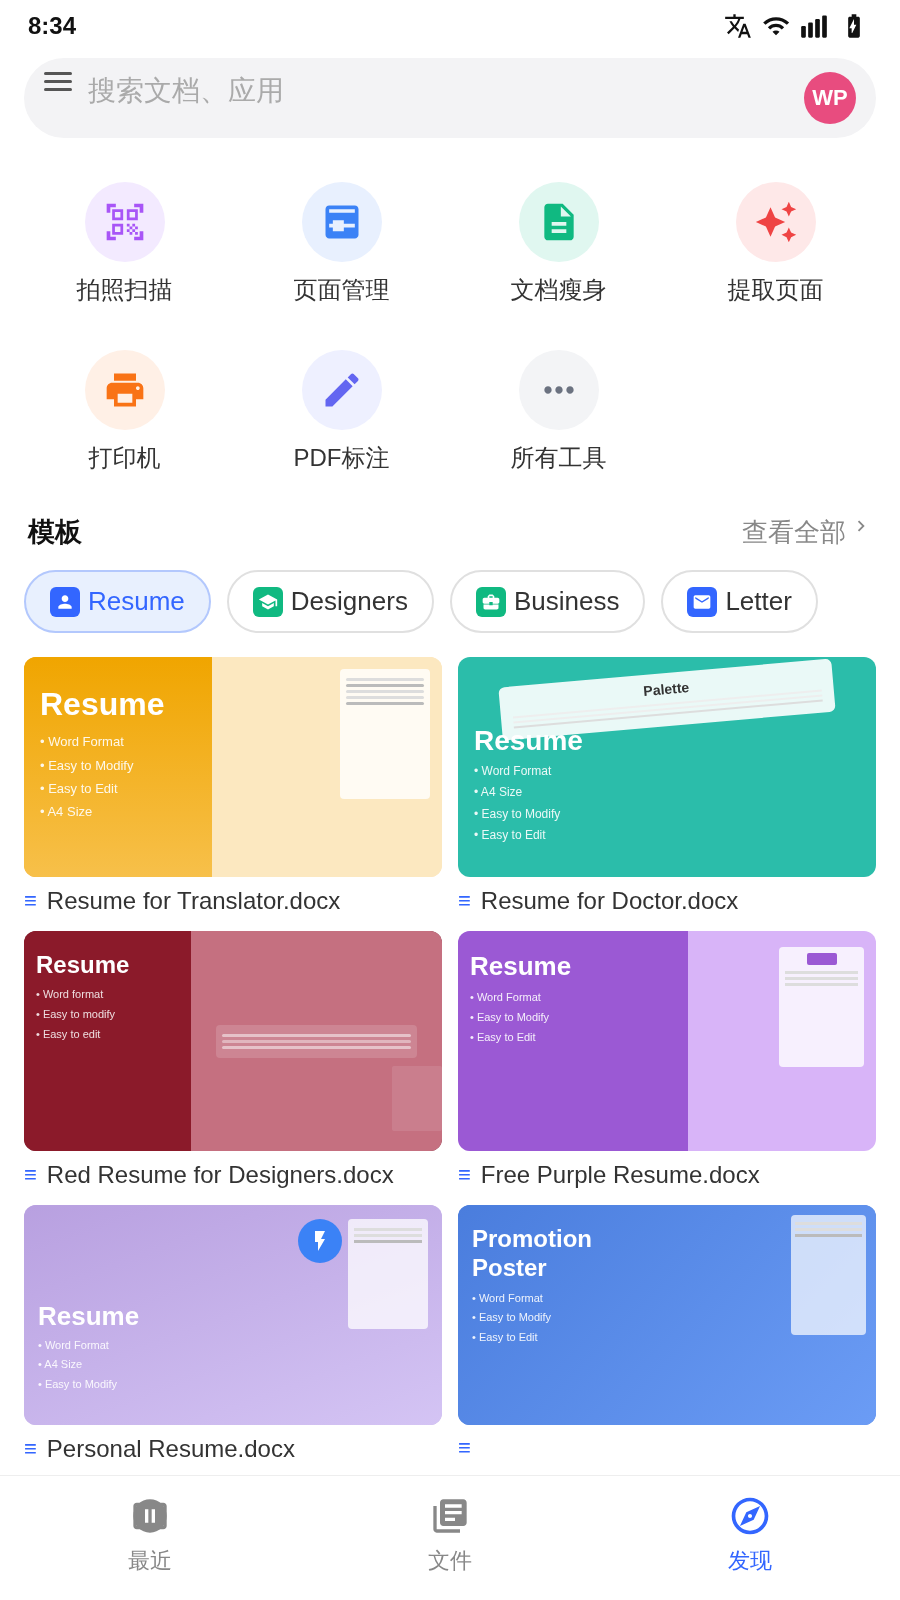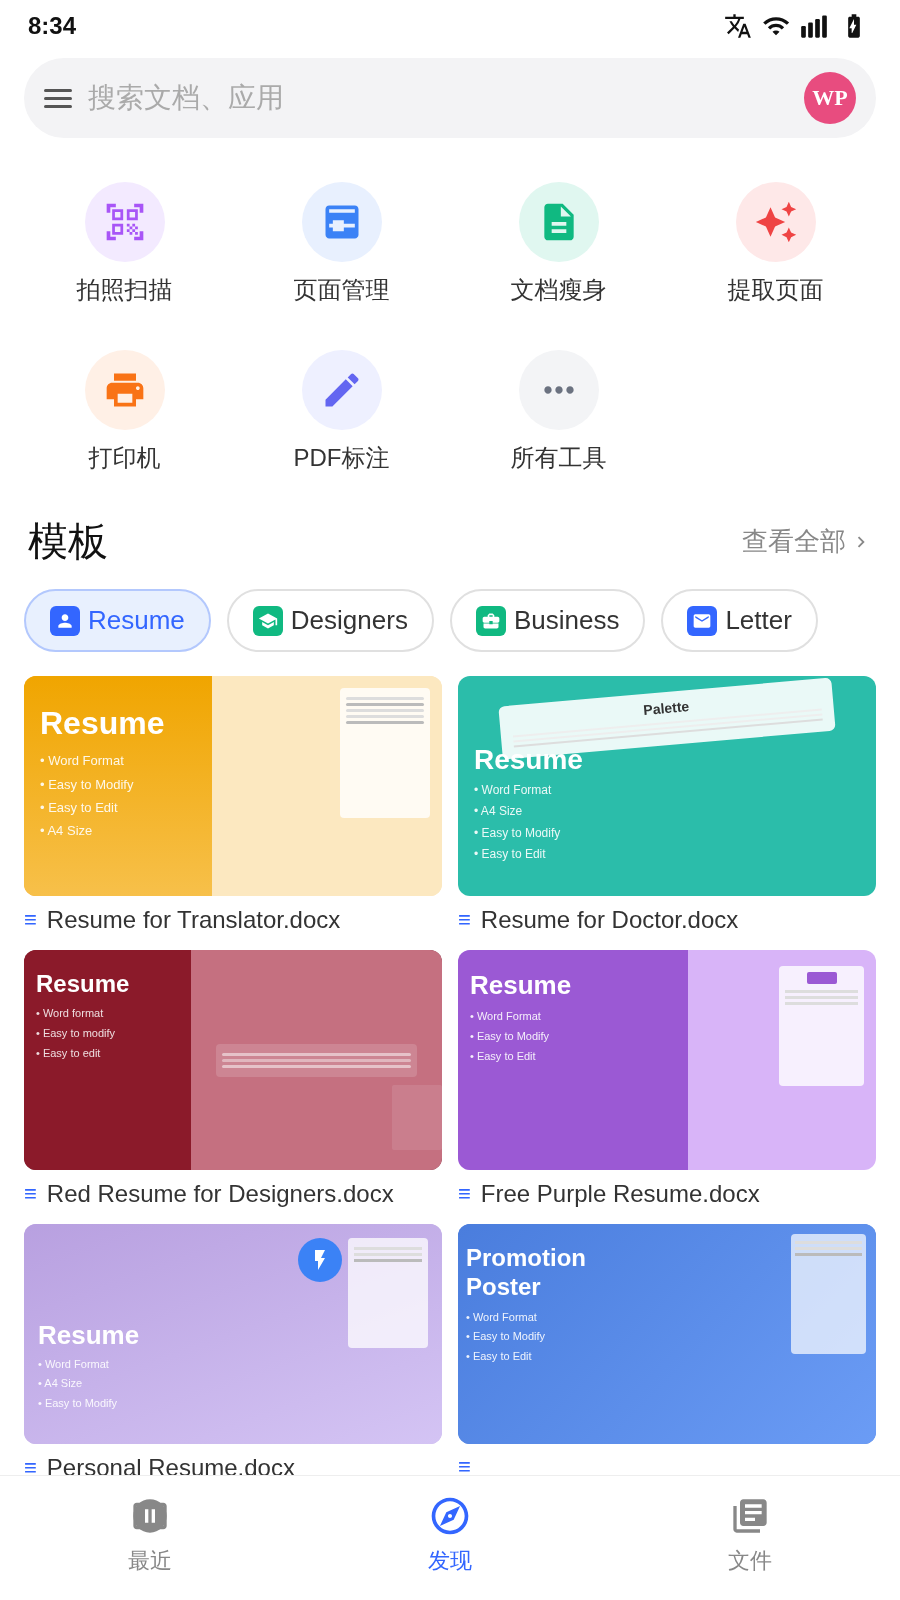--- a/index.html
+++ b/index.html
@@ -30,27 +30,25 @@
       align-items: center;
       gap: 8px;
     }
     .status-icons svg {
       fill: #111;
     }
 
     
     .search-bar {
       display: flex;
-      align-items: center;
       margin: 10px 24px 24px;
       background: #f3f3f5;
       border-radius: 40px;
       padding: 14px 20px;
       gap: 16px;
-      font-family: Liberation Serif, serif;
     }
     .hamburger-icon {
       display: flex;
       flex-direction: column;
       gap: 5px;
       cursor: pointer;
     }
     .hamburger-icon span {
       display: block;
       width: 28px;
@@ -119,29 +117,29 @@
     }
 
     
     .section-header {
       display: flex;
       justify-content: space-between;
       align-items: center;
       padding: 0 28px 20px;
     }
     .section-title {
-      font-size: 40px;
-      font-weight: 400;
+      font-size: 27px;
+      font-weight: 700;
       color: #111;
     }
     .section-more {
       font-size: 26px;
       color: #888;
       display: flex;
-      align-items: center;
+      align-items: flex-start;
       gap: 4px;
       cursor: pointer;
     }
 
     
     .category-tabs {
       display: flex;
       gap: 16px;
       padding: 0 24px 24px;
       overflow-x: auto;
@@ -525,21 +523,21 @@
     </div>
     <div class="template-name-row">
       <span class="template-name-icon">≡</span>
       <span class="template-name">Personal Resume.docx</span>
     </div>
   </div>
 
   <div class="template-card">
     <div class="template-thumb" style="background:#4a7ddd;position:relative;">
       <div style="position:absolute;left:0;top:0;width:100%;height:100%;background:linear-gradient(135deg,#4a7ddd,#6b9cf5);"></div>
-      <div style="position:absolute;left:8px;top:20px;">
+      <div style="position:absolute;left:14px;top:20px;">
         <div style="font-size:24px;font-weight:800;color:#fff;line-height:1.2">Promotion<br>Poster</div>
         <div style="font-size:11px;color:rgba(255,255,255,0.9);margin-top:6px;line-height:1.8">• Word Format<br>• Easy to Modify<br>• Easy to Edit</div>
       </div>
       <div style="position:absolute;right:10px;top:10px;width:75px;height:120px;background:rgba(255,255,255,0.7);border-radius:4px;padding:4px;">
         <div style="height:3px;background:#ddd;margin:3px 0;"></div>
         <div style="height:3px;background:#ddd;margin:3px 0;"></div>
         <div style="height:3px;background:#bbb;margin:3px 0;"></div>
       </div>
     </div>
     <div class="template-name-row">
@@ -556,31 +554,31 @@
   <div class="nav-item">
     <div class="nav-icon">
       <svg width="40" height="40" viewBox="0 0 24 24" fill="#888">
           <path d="M12 2C6.48 2 2 6.48 2 12s4.48 10 10 10 10-4.48 10-10S17.52 2 12 2zm-1 14H9V8h2v8zm4 0h-2V8h2v8z"></path>
           <path d="M20 4H4c-1.1 0-1.99.9-1.99 2v12c0 1.1.9 2 2 2h16c1.1 0 2-.9 2-2V6c0-1.1-.9-2-2-2zm0 14H4V6h16v12z"></path>
         </svg>
     </div>
     <span class="nav-label">最近</span>
   </div>
 
+  <div class="nav-item">
+    <div class="nav-icon">
+      <svg width="40" height="40" viewBox="0 0 24 24" fill="#888">
+          <path d="M4 6H2v14c0 1.1.9 2 2 2h14v-2H4V6zm16-4H8c-1.1 0-2 .9-2 2v12c0 1.1.9 2 2 2h12c1.1 0 2-.9 2-2V4c0-1.1-.9-2-2-2zm-1 9H9V9h10v2zm-4 4H9v-2h6v2zm4-8H9V5h10v2z"></path>
+        </svg>
+    </div>
+    <span class="nav-label">文件</span>
+  </div>
+
   <div class="nav-item active">
     <div class="nav-icon">
       <svg width="44" height="44" viewBox="0 0 24 24" fill="#3366ff">
           <path d="M12 2C6.48 2 2 6.48 2 12s4.48 10 10 10 10-4.48 10-10S17.52 2 12 2zm0 18c-4.41 0-8-3.59-8-8s3.59-8 8-8 8 3.59 8 8-3.59 8-8 8zm-5.5-2.5l7.51-3.49L17.5 6.5 9.99 9.99 6.5 17.5zm5.5-6.6c.61 0 1.1.49 1.1 1.1s-.49 1.1-1.1 1.1-1.1-.49-1.1-1.1.49-1.1 1.1-1.1z"></path>
         </svg>
     </div>
     <span class="nav-label" style="color:#3366ff;">发现</span>
   </div>
 
-  <div class="nav-item">
-    <div class="nav-icon">
-      <svg width="40" height="40" viewBox="0 0 24 24" fill="#888">
-          <path d="M4 6H2v14c0 1.1.9 2 2 2h14v-2H4V6zm16-4H8c-1.1 0-2 .9-2 2v12c0 1.1.9 2 2 2h12c1.1 0 2-.9 2-2V4c0-1.1-.9-2-2-2zm-1 9H9V9h10v2zm-4 4H9v-2h6v2zm4-8H9V5h10v2z"></path>
-        </svg>
-    </div>
-    <span class="nav-label">文件</span>
-  </div>
-
 </div>
 
 </body></html>

